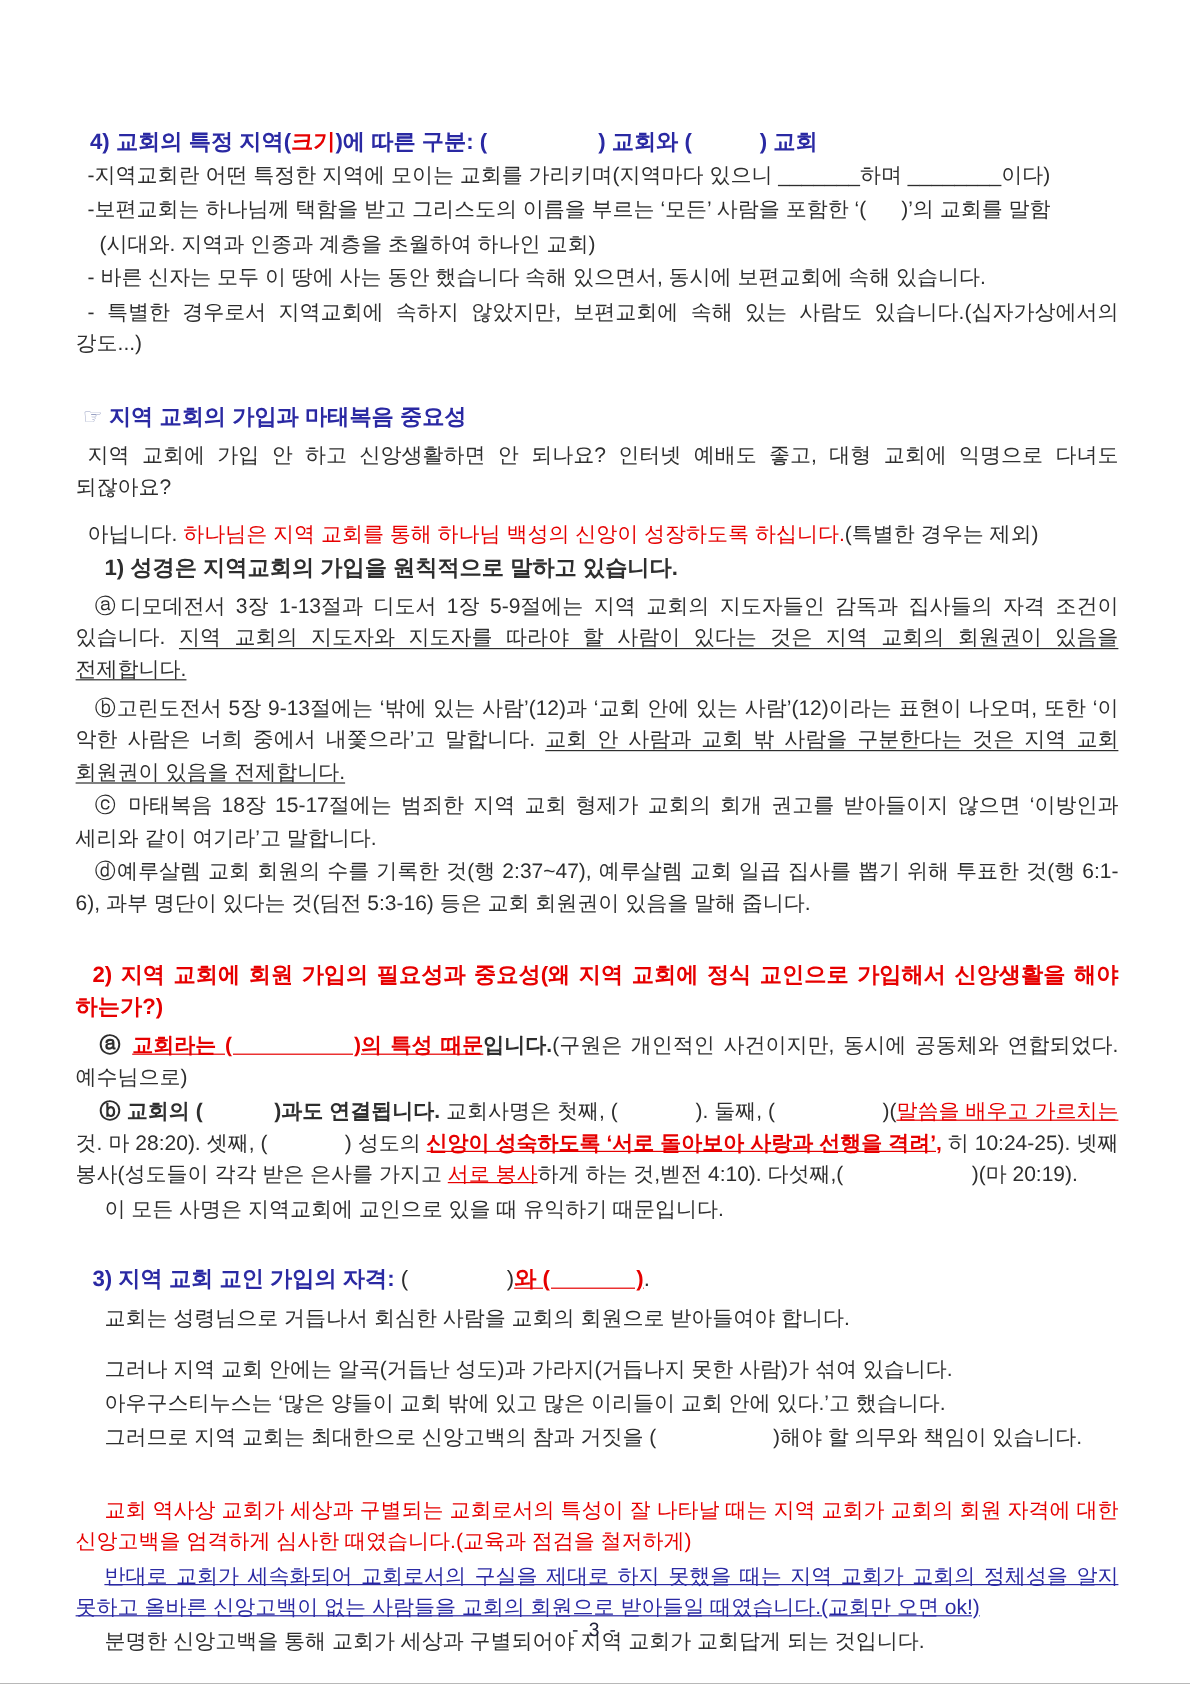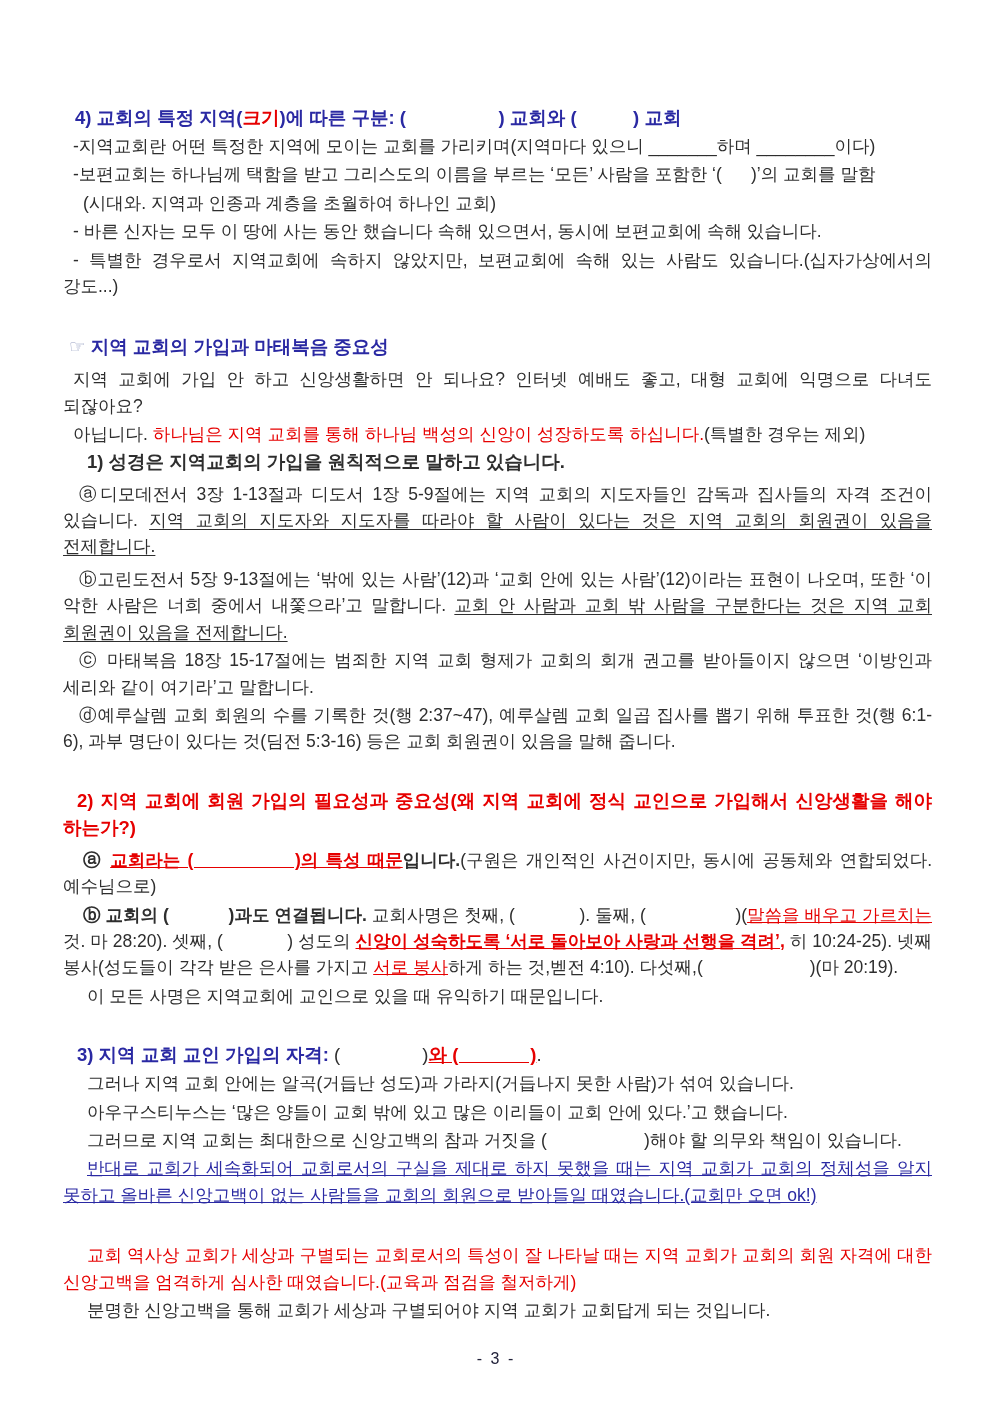--- a/index.html
+++ b/index.html
@@ -55,33 +55,34 @@
 <div class="page">
   <div class="content">
       <div class="para h" style="text-indent: 12px;"><span class="blue">4) 교회의 특정 지역(</span><span class="redb">크기</span><span class="blue">)에 따른 구분: (&nbsp;&nbsp;&nbsp;&nbsp;&nbsp;&nbsp;&nbsp;&nbsp;&nbsp;&nbsp;&nbsp;&nbsp;&nbsp;&nbsp;&nbsp;&nbsp;&nbsp;&nbsp;) 교회와 (&nbsp;&nbsp;&nbsp;&nbsp;&nbsp;&nbsp;&nbsp;&nbsp;&nbsp;&nbsp;&nbsp;) 교회</span></div>
       <div class="para" style="margin-top: 2px; text-indent: 10px;"><span>-지역교회란 어떤 특정한 지역에 모이는 교회를 가리키며(지역마다 있으니 _______하며 ________이다)</span></div>
       <div class="para" style="margin-top: 2px; text-indent: 10px;"><span>-보편교회는 하나님께 택함을 받고 그리스도의 이름을 부르는 ‘모든’ 사람을 포함한 ‘(&nbsp;&nbsp;&nbsp;&nbsp;&nbsp;&nbsp;)’의 교회를 말함</span></div>
       <div class="para" style="margin-top: 2px; text-indent: 20px;"><span>(시대와. 지역과 인종과 계층을 초월하여 하나인 교회)</span></div>
       <div class="para" style="margin-top: 2px; text-indent: 10px;"><span>- 바른 신자는 모두 이 땅에 사는 동안 했습니다 속해 있으면서, 동시에 보편교회에 속해 있습니다.</span></div>
       <div class="para" style="margin-top: 2px; text-indent: 10px;"><span>- 특별한 경우로서 지역교회에 속하지 않았지만, 보편교회에 속해 있는 사람도 있습니다.(십자가상에서의 강도...)</span></div>
       <div class="para h" style="margin-top: 34px; text-indent: 6px;"><span class="icon">☞ </span><span class="blue">지역 교회의 가입과 마태복음 중요성</span></div>
       <div class="para" style="margin-top: 6px; text-indent: 10px;"><span>지역 교회에 가입 안 하고 신앙생활하면 안 되나요? 인터넷 예배도 좋고, 대형 교회에 익명으로 다녀도 되잖아요?</span></div>
-      <div class="para" style="margin-top: 2px; text-indent: 10px;"><span>아닙니다. </span><span class="red">하나님은 지역 교회를 통해 하나님 백성의 신앙이 성장하도록 하십니다.</span><span>(특별한 경우는 제외)</span></div>
+      <div class="para" style="margin-top: 13px; text-indent: 10px;"><span>아닙니다. </span><span class="red">하나님은 지역 교회를 통해 하나님 백성의 신앙이 성장하도록 하십니다.</span><span>(특별한 경우는 제외)</span></div>
       <div class="para h" style="text-indent: 24px;"><span class="b">1) 성경은 지역교회의 가입을 원칙적으로 말하고 있습니다.</span></div>
       <div class="para" style="margin-top: 6px; text-indent: 16px;"><span>ⓐ디모데전서 3장 1-13절과 디도서 1장 5-9절에는 지역 교회의 지도자들인 감독과 집사들의 자격 조건이 있습니다. </span><span class="u">지역 교회의 지도자와 지도자를 따라야 할 사람이 있다는 것은 지역 교회의 회원권이 있음을 전제합니다.</span></div>
       <div class="para" style="margin-top: 6px; text-indent: 16px;"><span>ⓑ고린도전서 5장 9-13절에는 ‘밖에 있는 사람’(12)과 ‘교회 안에 있는 사람’(12)이라는 표현이 나오며, 또한 ‘이 악한 사람은 너희 중에서 내쫓으라’고 말합니다. </span><span class="u">교회 안 사람과 교회 밖 사람을 구분한다는 것은 지역 교회 회원권이 있음을 전제합니다.</span></div>
       <div class="para" style="margin-top: 2px; text-indent: 16px;"><span>ⓒ 마태복음 18장 15-17절에는 범죄한 지역 교회 형제가 교회의 회개 권고를 받아들이지 않으면 ‘이방인과 세리와 같이 여기라’고 말합니다.</span></div>
       <div class="para" style="margin-top: 2px; text-indent: 16px;"><span>ⓓ예루살렘 교회 회원의 수를 기록한 것(행 2:37~47), 예루살렘 교회 일곱 집사를 뽑기 위해 투표한 것(행 6:1-6), 과부 명단이 있다는 것(딤전 5:3-16) 등은 교회 회원권이 있음을 말해 줍니다.</span></div>
       <div class="para h" style="margin-top: 32px; text-indent: 14px;"><span class="redb">2) 지역 교회에 회원 가입의 필요성과 중요성(왜 지역 교회에 정식 교인으로 가입해서 신앙생활을 해야 하는가?)</span></div>
       <div class="para" style="margin-top: 6px; text-indent: 20px;"><span class="b">ⓐ </span><span class="redbu">교회라는 (&nbsp;&nbsp;&nbsp;&nbsp;&nbsp;&nbsp;&nbsp;&nbsp;&nbsp;&nbsp;&nbsp;&nbsp;&nbsp;&nbsp;)의 특성 때문</span><span class="b">입니다.</span><span>(구원은 개인적인 사건이지만, 동시에 공동체와 연합되었다. 예수님으로)</span></div>
       <div class="para" style="margin-top: 2px; text-indent: 20px;"><span class="b">ⓑ 교회의 (&nbsp;&nbsp;&nbsp;&nbsp;&nbsp;&nbsp;&nbsp;&nbsp;&nbsp;&nbsp;&nbsp;&nbsp;)과도 연결됩니다.</span><span> 교회사명은 첫째, (&nbsp;&nbsp;&nbsp;&nbsp;&nbsp;&nbsp;&nbsp;&nbsp;&nbsp;&nbsp;&nbsp;&nbsp;&nbsp;). 둘째, (&nbsp;&nbsp;&nbsp;&nbsp;&nbsp;&nbsp;&nbsp;&nbsp;&nbsp;&nbsp;&nbsp;&nbsp;&nbsp;&nbsp;&nbsp;&nbsp;&nbsp;&nbsp;)(</span><span class="redu">말씀을 배우고 가르치는</span><span> 것. 마 28:20). 셋째, (&nbsp;&nbsp;&nbsp;&nbsp;&nbsp;&nbsp;&nbsp;&nbsp;&nbsp;&nbsp;&nbsp;&nbsp;&nbsp;) 성도의 </span><span class="redbu">신앙이 성숙하도록 ‘서로 돌아보아 사랑과 선행을 격려’,</span><span> 히 10:24-25). 넷째 봉사(성도들이 각각 받은 은사를 가지고 </span><span class="redu">서로 봉사</span><span>하게 하는 것,벧전 4:10). 다섯째,(&nbsp;&nbsp;&nbsp;&nbsp;&nbsp;&nbsp;&nbsp;&nbsp;&nbsp;&nbsp;&nbsp;&nbsp;&nbsp;&nbsp;&nbsp;&nbsp;&nbsp;&nbsp;&nbsp;&nbsp;&nbsp;&nbsp;)(마 20:19).</span></div>
       <div class="para" style="margin-top: 2px; text-indent: 24px;"><span>이 모든 사명은 지역교회에 교인으로 있을 때 유익하기 때문입니다.</span></div>
       <div class="para h" style="margin-top: 32px; text-indent: 14px;"><span class="blue">3) 지역 교회 교인 가입의 자격:</span><span> (&nbsp;&nbsp;&nbsp;&nbsp;&nbsp;&nbsp;&nbsp;&nbsp;&nbsp;&nbsp;&nbsp;&nbsp;&nbsp;&nbsp;&nbsp;&nbsp;)</span><span class="redbu">와 (&nbsp;&nbsp;&nbsp;&nbsp;&nbsp;&nbsp;&nbsp;&nbsp;&nbsp;&nbsp;&nbsp;&nbsp;&nbsp;&nbsp;)</span><span>.</span></div>
-      <div class="para" style="margin-top: 2px; text-indent: 24px;"><span>그러나 지역 교회 안에는 알곡(거듭난 성도)과 가라지(거듭나지 못한 사람)가 섞여 있습니다.</span></div>
+      <div class="para" style="margin-top: 6px; text-indent: 24px;"><span>교회는 성령님으로 거듭나서 회심한 사람을 교회의 회원으로 받아들여야 합니다.</span></div>
+      <div class="para" style="margin-top: 16px; text-indent: 24px;"><span>그러나 지역 교회 안에는 알곡(거듭난 성도)과 가라지(거듭나지 못한 사람)가 섞여 있습니다.</span></div>
       <div class="para" style="margin-top: 2px; text-indent: 24px;"><span>아우구스티누스는 ‘많은 양들이 교회 밖에 있고 많은 이리들이 교회 안에 있다.’고 했습니다.</span></div>
       <div class="para" style="margin-top: 2px; text-indent: 24px;"><span>그러므로 지역 교회는 최대한으로 신앙고백의 참과 거짓을 (&nbsp;&nbsp;&nbsp;&nbsp;&nbsp;&nbsp;&nbsp;&nbsp;&nbsp;&nbsp;&nbsp;&nbsp;&nbsp;&nbsp;&nbsp;&nbsp;&nbsp;&nbsp;&nbsp;&nbsp;)해야 할 의무와 책임이 있습니다.</span></div>
+      <div class="para" style="margin-top: 34px; text-indent: 24px;"><span class="red">교회 역사상 교회가 세상과 구별되는 교회로서의 특성이 잘 나타날 때는 지역 교회가 교회의 회원 자격에 대한 신앙고백을 엄격하게 심사한 때였습니다.(교육과 점검을 철저하게)</span></div>
       <div class="para" style="margin-top: 2px; text-indent: 24px;"><span class="blueu">반대로 교회가 세속화되어 교회로서의 구실을 제대로 하지 못했을 때는 지역 교회가 교회의 정체성을 알지 못하고 올바른 신앙고백이 없는 사람들을 교회의 회원으로 받아들일 때였습니다.(교회만 오면 ok!)</span></div>
-      <div class="para" style="margin-top: 34px; text-indent: 24px;"><span class="red">교회 역사상 교회가 세상과 구별되는 교회로서의 특성이 잘 나타날 때는 지역 교회가 교회의 회원 자격에 대한 신앙고백을 엄격하게 심사한 때였습니다.(교육과 점검을 철저하게)</span></div>
       <div class="para" style="margin-top: 2px; text-indent: 24px;"><span>분명한 신앙고백을 통해 교회가 세상과 구별되어야 지역 교회가 교회답게 되는 것입니다.</span></div>
       <div class="para" style="margin-top: 2px; text-indent: 24px;"></div>
     </div>
   <div class="page-number">- 3 -</div>
 </div>
 
 </body></html>

